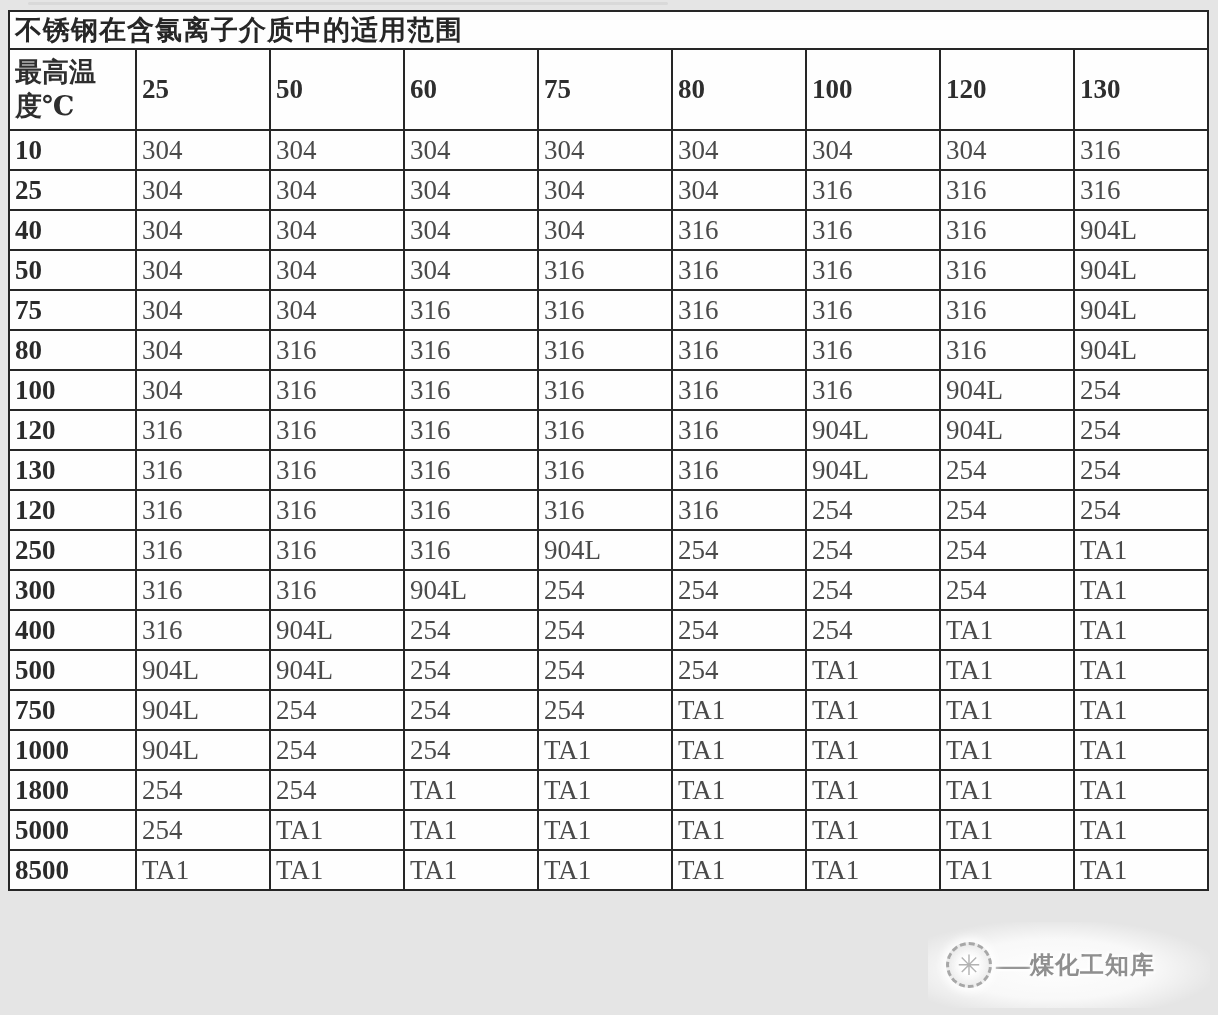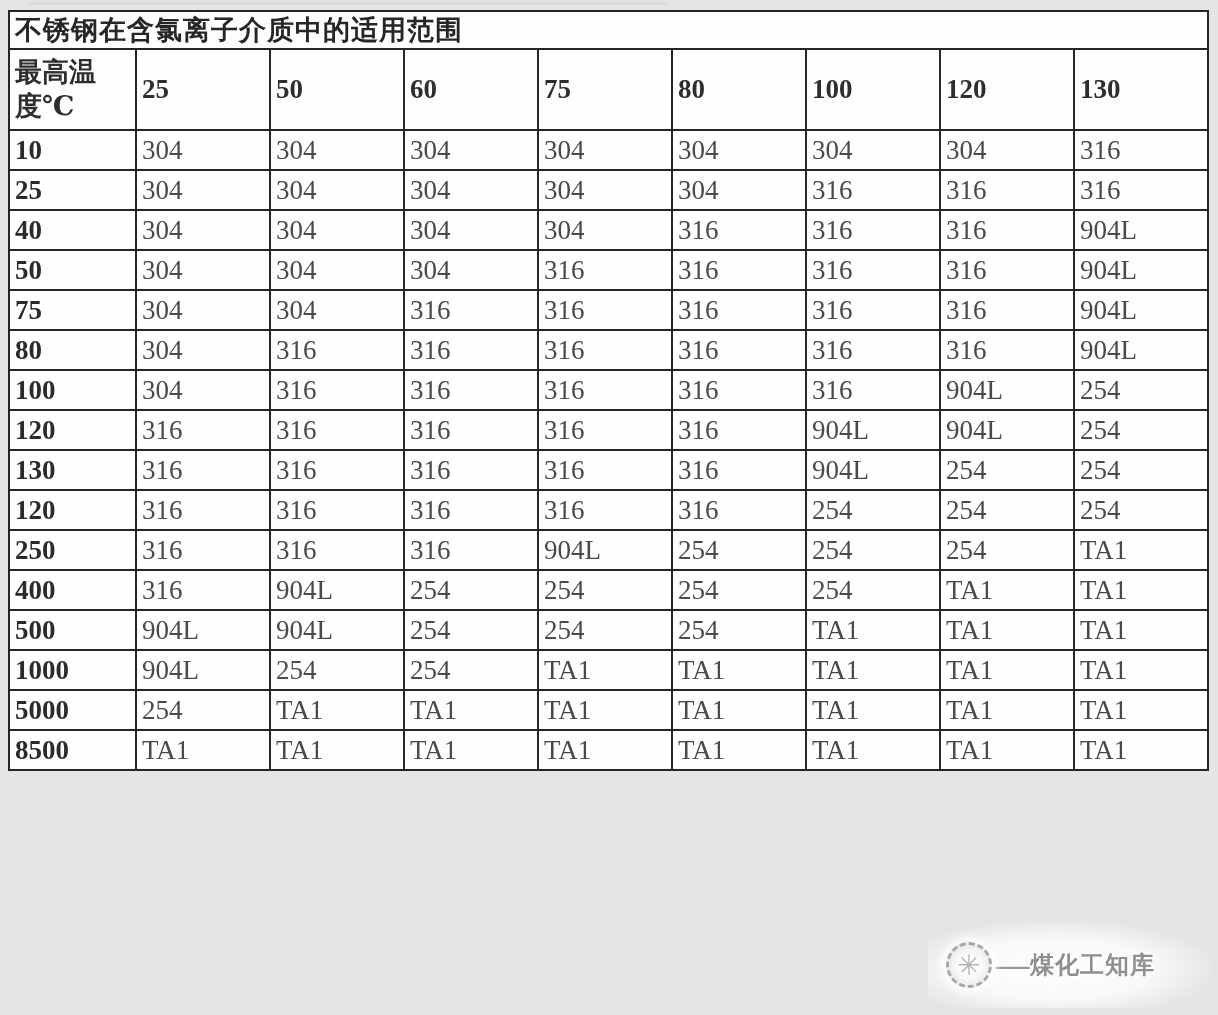--- a/index.html
+++ b/index.html
@@ -255,20 +255,31 @@
           <td class="grade">316</td>
           <td class="grade">316</td>
           <td class="grade">316</td>
           <td class="grade">904L</td>
           <td class="grade">254</td>
           <td class="grade">254</td>
           <td class="grade">254</td>
           <td class="grade">TA1</td>
         </tr>
         <tr>
+          <td class="rowhead">300</td>
+          <td class="grade">316</td>
+          <td class="grade">316</td>
+          <td class="grade">904L</td>
+          <td class="grade">254</td>
+          <td class="grade">254</td>
+          <td class="grade">254</td>
+          <td class="grade">254</td>
+          <td class="grade">TA1</td>
+        </tr>
+        <tr>
           <td class="rowhead">400</td>
           <td class="grade">316</td>
           <td class="grade">904L</td>
           <td class="grade">254</td>
           <td class="grade">254</td>
           <td class="grade">254</td>
           <td class="grade">254</td>
           <td class="grade">TA1</td>
           <td class="grade">TA1</td>
         </tr>
@@ -277,24 +288,46 @@
           <td class="grade">904L</td>
           <td class="grade">904L</td>
           <td class="grade">254</td>
           <td class="grade">254</td>
           <td class="grade">254</td>
           <td class="grade">TA1</td>
           <td class="grade">TA1</td>
           <td class="grade">TA1</td>
         </tr>
         <tr>
+          <td class="rowhead">750</td>
+          <td class="grade">904L</td>
+          <td class="grade">254</td>
+          <td class="grade">254</td>
+          <td class="grade">254</td>
+          <td class="grade">TA1</td>
+          <td class="grade">TA1</td>
+          <td class="grade">TA1</td>
+          <td class="grade">TA1</td>
+        </tr>
+        <tr>
           <td class="rowhead">1000</td>
           <td class="grade">904L</td>
           <td class="grade">254</td>
           <td class="grade">254</td>
+          <td class="grade">TA1</td>
+          <td class="grade">TA1</td>
+          <td class="grade">TA1</td>
+          <td class="grade">TA1</td>
+          <td class="grade">TA1</td>
+        </tr>
+        <tr>
+          <td class="rowhead">1800</td>
+          <td class="grade">254</td>
+          <td class="grade">254</td>
+          <td class="grade">TA1</td>
           <td class="grade">TA1</td>
           <td class="grade">TA1</td>
           <td class="grade">TA1</td>
           <td class="grade">TA1</td>
           <td class="grade">TA1</td>
         </tr>
         <tr>
           <td class="rowhead">5000</td>
           <td class="grade">254</td>
           <td class="grade">TA1</td>

